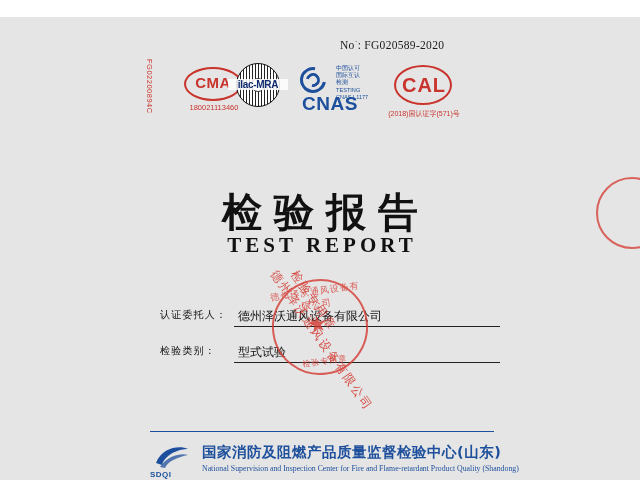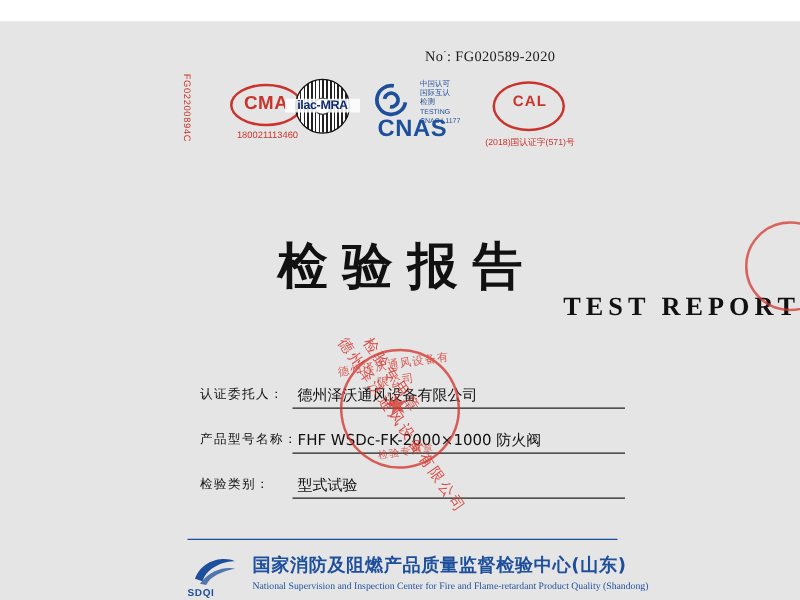--- a/index.html
+++ b/index.html
@@ -216,21 +216,21 @@
     width: 58px; height: 40px;
     border: 2.5px solid #c9342d;
     border-radius: 50%;
     box-sizing: border-box;
   }
   .cal-text {
     position: absolute;
     left: 0; top: 13px;
     width: 72px;
     text-align: center;
-    font-size: 12px;
+    font-size: 20px;
     font-weight: bold;
     color: #c9342d;
     font-family: "Liberation Sans", sans-serif;
     letter-spacing: 1px;
   }
   .cal-number {
     position: absolute;
     left: -6px;
     top: 48px;
     width: 84px;
@@ -250,21 +250,21 @@
     font-weight: bold;
     letter-spacing: 12px;
     text-indent: 12px;
     color: #111;
     font-family: Liberation Mono, monospace;
   }
   .title-en {
     position: absolute;
     left: 0; top: 216px;
     width: 640px;
-    text-align: right;
+    text-align: center;
     font-size: 21px;
     font-weight: bold;
     letter-spacing: 4px;
     text-indent: 4px;
     color: #111;
     font-family: "Liberation Serif", serif;
   }
 
   
   .fields {
@@ -505,25 +505,20 @@
   <div class="title-cn">检验报告</div>
   <div class="title-en">TEST REPORT</div>
 
   <div class="fields">
     <div class="field-row">
       <span class="field-label">认证委托人：</span>
       <span class="field-value">德州泽沃通风设备有限公司</span>
       <span class="field-line"></span>
     </div>
     <div class="field-row">
-      <span class="field-label">产品型号名称：</span>
-      <span class="field-value">FHF WSDc-FK-2000×1000 防火阀</span>
-      <span class="field-line"></span>
-    </div>
-    <div class="field-row">
       <span class="field-label">检验类别：</span>
       <span class="field-value">型式试验</span>
       <span class="field-line"></span>
     </div>
   </div>
 
   <div class="stamp">
     <div class="stamp-ring"></div>
     <div class="stamp-arc">德州泽沃通风设备有限公司</div>
     <div class="stamp-star">★</div>

